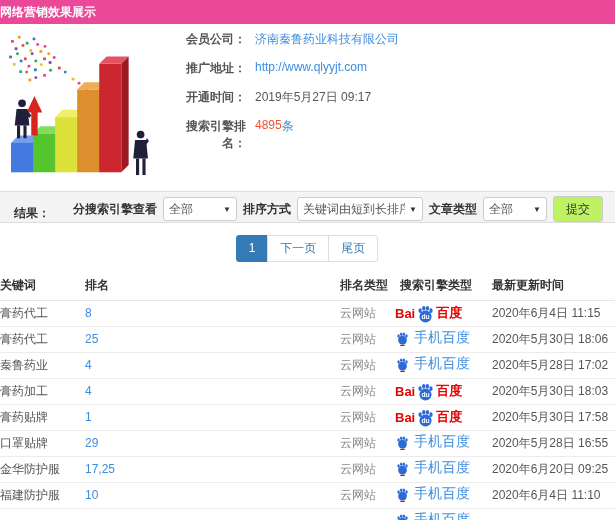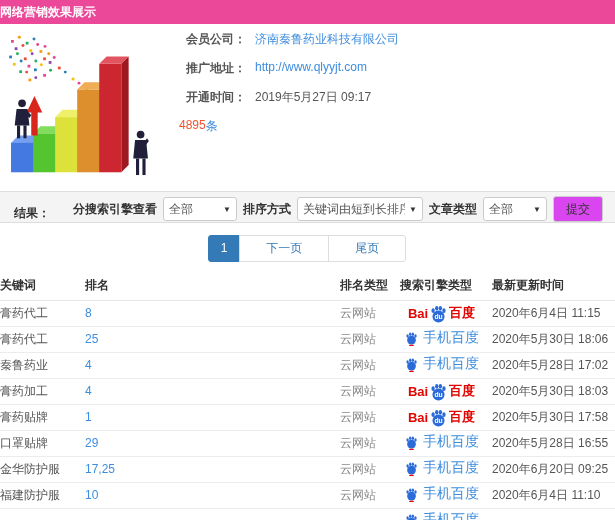--- a/index.html
+++ b/index.html
@@ -28,42 +28,42 @@
   .result-label { font-weight:bold; color:#333; }
   .filter-right { margin-left:auto; display:flex; align-items:center; gap:6px; }
   .filter-label { font-weight:bold; color:#333; white-space:nowrap; }
   .fake-select { background:#fff; border:1px solid #ccc; border-radius:3px; height:24px;
     display:flex; align-items:center; padding:0 5px; color:#555; cursor:pointer; }
   .fake-select .sel-text { flex:1; white-space:nowrap; overflow:hidden; }
   .sel-engine { width:74px; }
   .sel-sort { width:126px; }
   .sel-article { width:64px; }
   .caret { font-size:8px; color:#333; margin-left:4px; }
-  .submit-btn { height:26px; padding:0 12px; background:#d946ef; border:1px solid #ccc; border-radius:3px;
+  .submit-btn { height:26px; padding:0 12px; background:#bef264; border:1px solid #ccc; border-radius:3px;
     color:#333; font-size:12px; cursor:pointer; }
 
   
   .pager-zone { height:49px; padding-top:12px; text-align:center; background:#fff; }
   .pager { display:inline-flex; }
-  .page-item { display:inline-block; min-width:30px; height:27px; line-height:25px; padding:0 26px;
+  .page-item { display:inline-block; min-width:30px; height:27px; line-height:25px; padding:0 12px;
     border:1px solid #ddd; background:#fff; color:#337ab7; text-decoration:none; margin-left:-1px; }
   .page-item.active { background:#337ab7; border-color:#337ab7; color:#fff;
     border-radius:3px 0 0 3px; padding:0 12px; }
   .page-item.last { border-radius:0 3px 3px 0; }
 
   
   table { width:615px; border-collapse:collapse; table-layout:fixed; }
   th { height:28px; font-weight:bold; color:#333; text-align:left; font-size:12px;
     border-bottom:1px solid #e6e6e6; }
   td { height:26px; border-bottom:1px solid #ececec; vertical-align:middle; font-size:12px; }
   .c1 { }
   .c2 { padding-left:5px; }
   .c3 { padding-left:5px; }
   .c5 { padding-left:4px; }
-  .td-engine { text-align:center; }
+  .td-engine { text-align:left; }
   th.c4 { text-align:left; padding-left:5px; }
   .kw { color:#555; }
   .rank { color:#3e8ddd; text-decoration:none; }
   .rtype { color:#888; }
   .rdate { color:#555; }
 
   
   .bd-logo { display:none; align-items:center; justify-content:center; gap:1px; }
   .eng-pc .bd-logo { display:inline-flex; }
   .bd-bai, .bd-cn { color:#e10601; font-weight:bold; font-size:13px; letter-spacing:0; }
@@ -182,20 +182,21 @@
       <span class="info-suffix"></span>
     </div>
 
     <div class="info-row">
       <span class="info-label">开通时间：</span>
       <span class="info-value v-plain">2019年5月27日 09:17</span>
       <span class="info-suffix"></span>
     </div>
 
     <div class="info-row">
+      <span class="info-label">搜索引擎排名：</span>
       <span class="info-value v-highlight">4895</span>
       <span class="info-suffix">条</span>
     </div>
   </div>
 
 </div>
 
 <div class="filterbar">
   <span class="result-label">结果：</span>
   <div class="filter-right">

